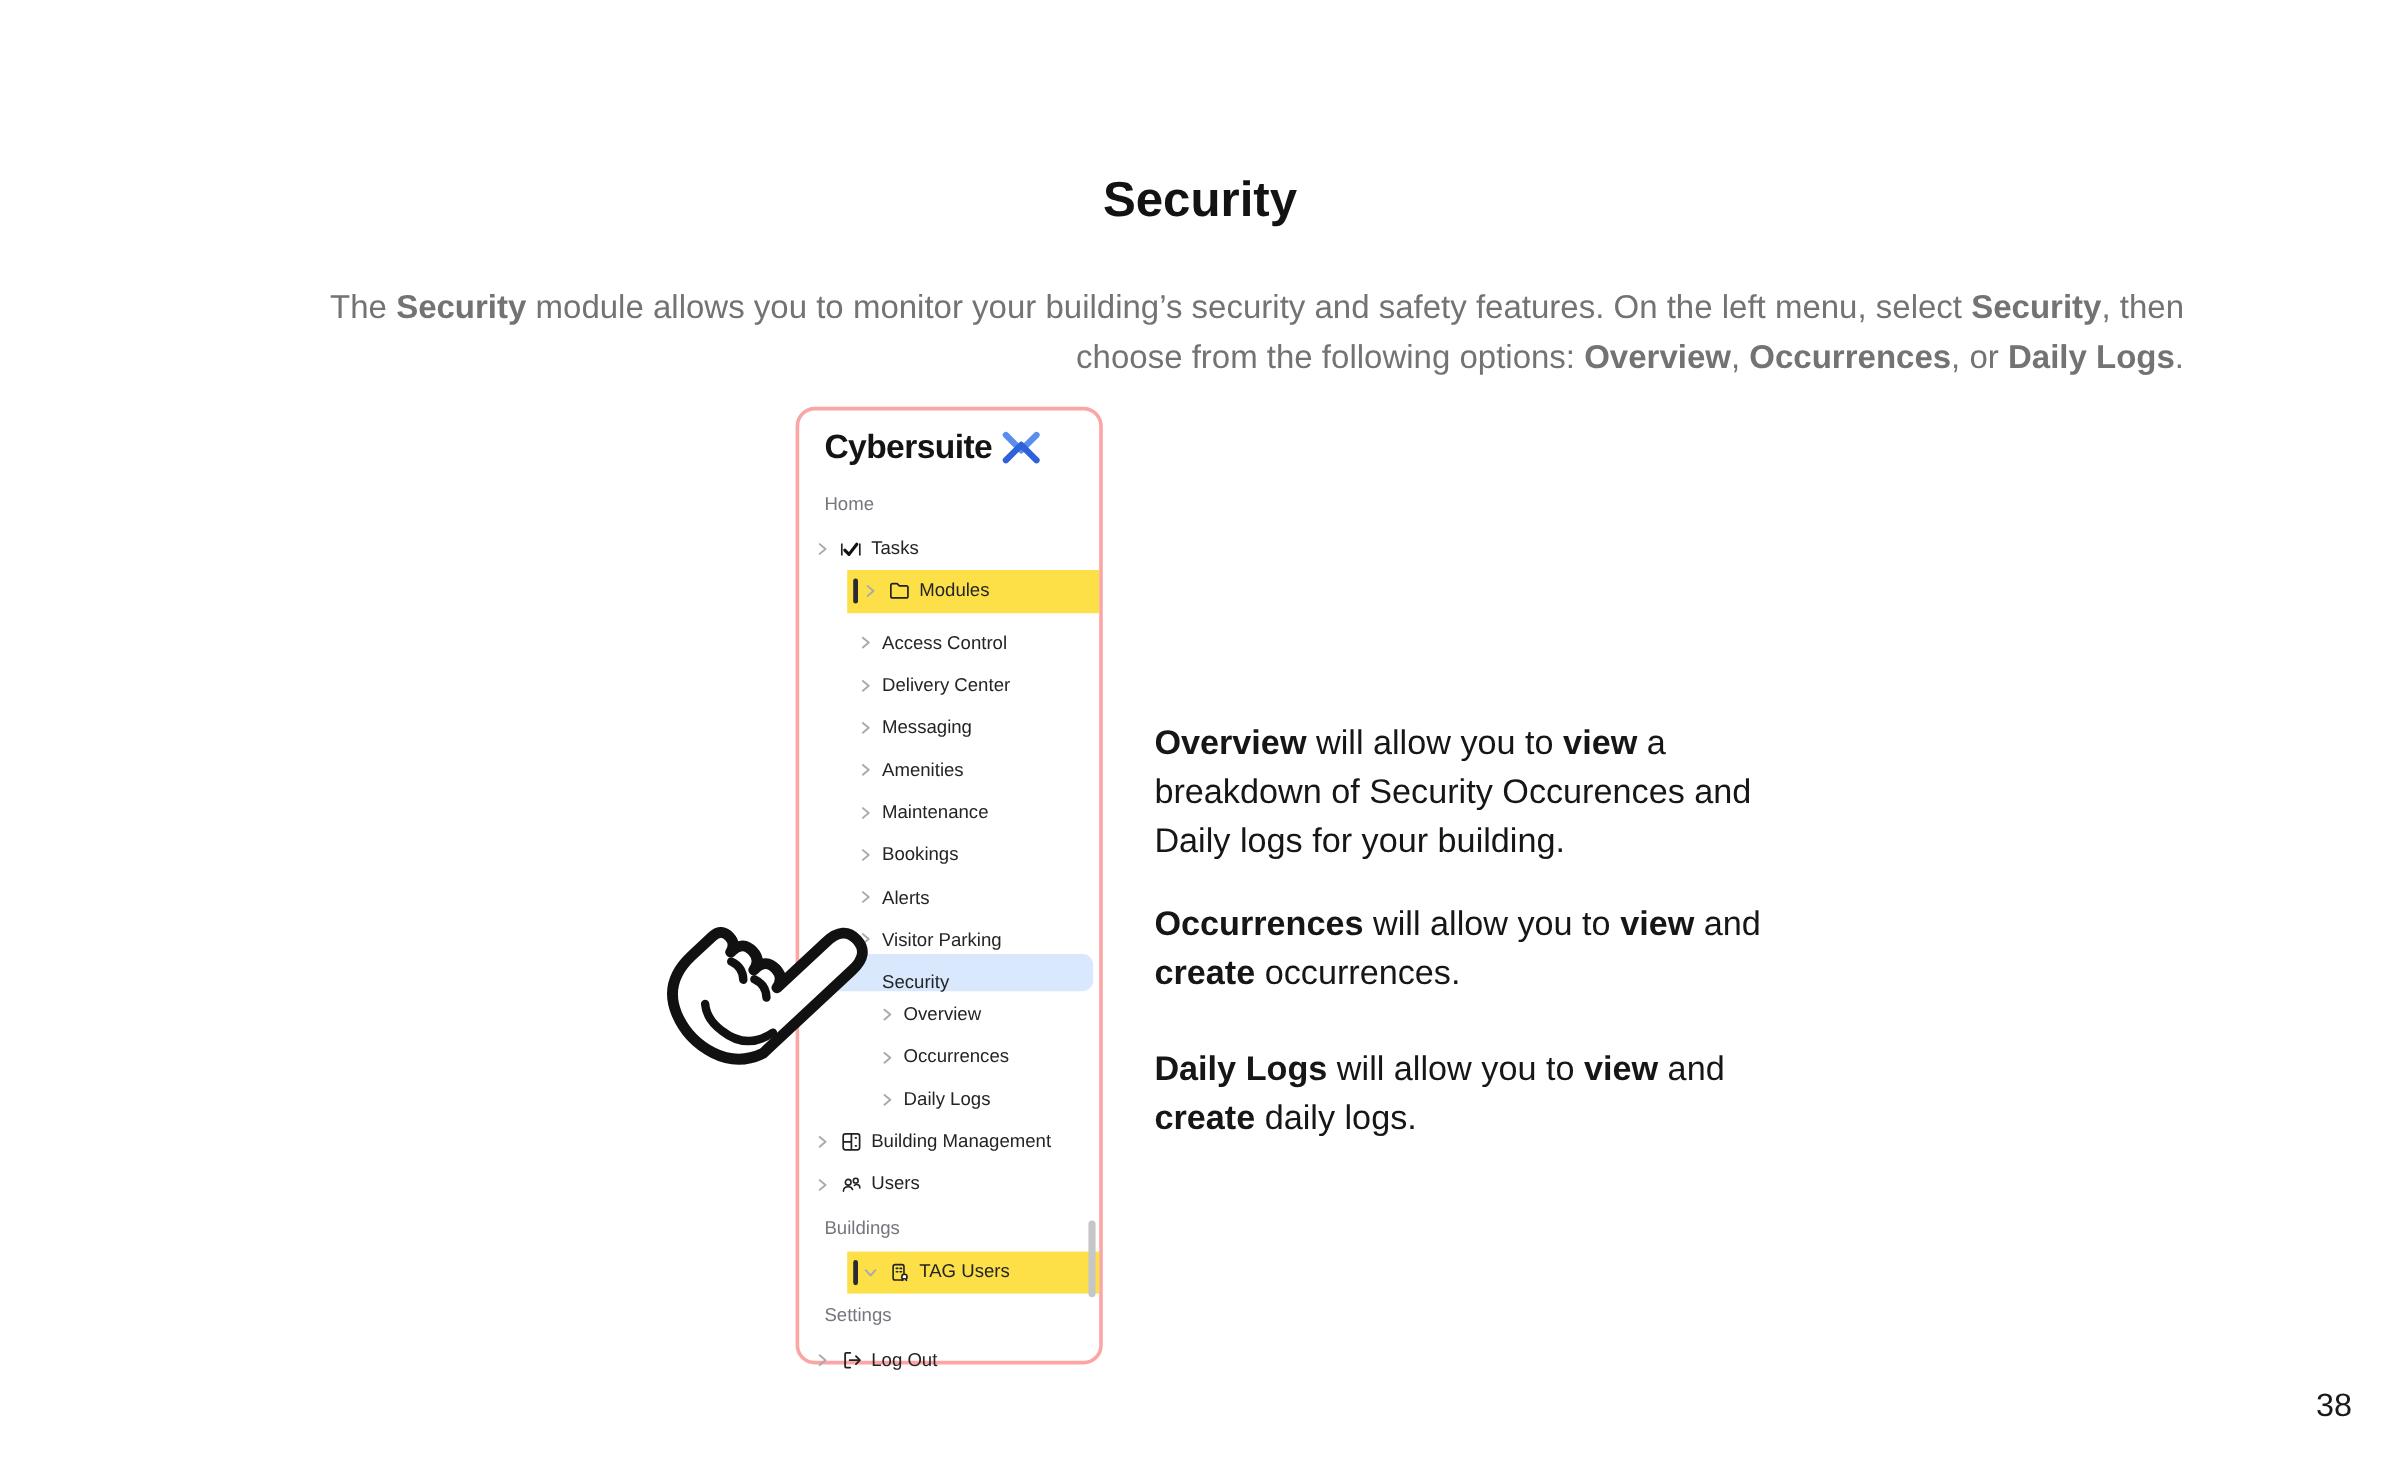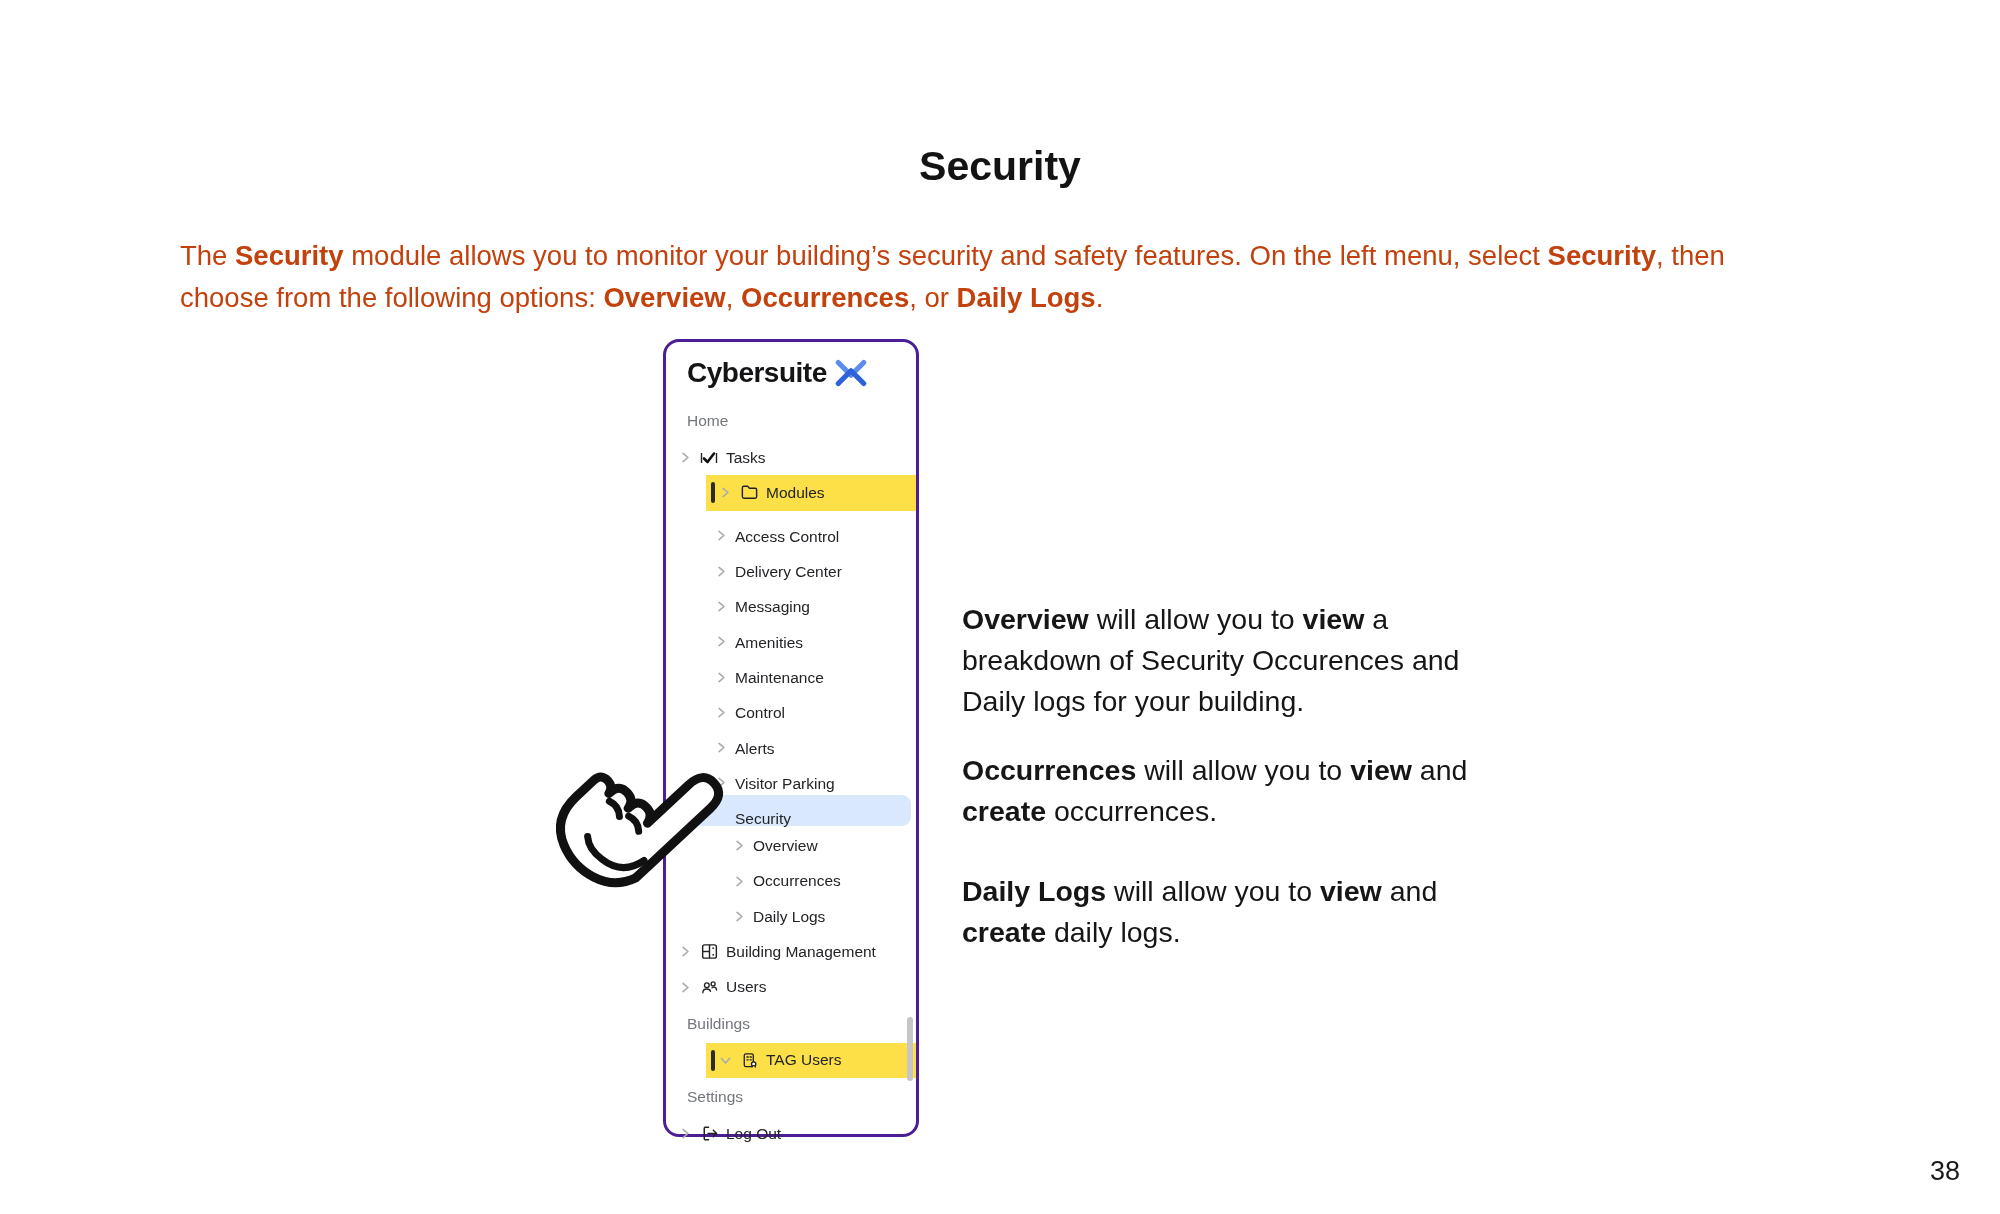--- a/index.html
+++ b/index.html
@@ -9,28 +9,28 @@
     overflow:hidden;
   }
   .b{font-weight:700;}
 
   
   .page-title{
     position:absolute;top:116px;left:0;width:100%;text-align:center;
     font-size:41px;font-weight:700;color:#131313;
   }
   .intro{
-    position:absolute;top:207px;left:180px;width:1640px;text-align:left;
-    font-size:27.5px;line-height:42px;color:#c2410c;
+    position:absolute;top:207px;left:180px;width:1640px;text-align:right;
+    font-size:27.5px;line-height:42px;color:#737373;
   }
 
   
   .panel{
     position:absolute;left:663px;top:339px;width:256px;height:798px;
-    background:#ffffff;border:3px solid #4c1d95;border-radius:16px;
+    background:#ffffff;border:3px solid #fca5a5;border-radius:16px;
     box-sizing:border-box;z-index:2;
   }
   .brand{
     position:absolute;top:13px;left:21px;display:flex;align-items:center;gap:6px;
   }
   .brand-text{font-size:28px;font-weight:700;letter-spacing:-0.5px;color:#141417;}
   .side-list{position:absolute;top:60px;left:0;right:0;}
   .row{
     position:relative;height:35.3px;display:flex;align-items:center;
     box-sizing:border-box;font-size:15.5px;color:#232427;
@@ -172,21 +172,21 @@
       </span>
       <span>Maintenance</span>
     </div>
 
     <div class="row lvl2">
       <span class="chev">
         <svg width="13" height="13" viewBox="0 0 16 16">
             <polyline points="5,3 11,8 5,13" stroke="#a8aaad" stroke-width="2" fill="none" stroke-linecap="round" stroke-linejoin="round"></polyline>
           </svg>
       </span>
-      <span>Control</span>
+      <span>Bookings</span>
     </div>
 
     <div class="row lvl2">
       <span class="chev">
         <svg width="13" height="13" viewBox="0 0 16 16">
             <polyline points="5,3 11,8 5,13" stroke="#a8aaad" stroke-width="2" fill="none" stroke-linecap="round" stroke-linejoin="round"></polyline>
           </svg>
       </span>
       <span>Alerts</span>
     </div>

